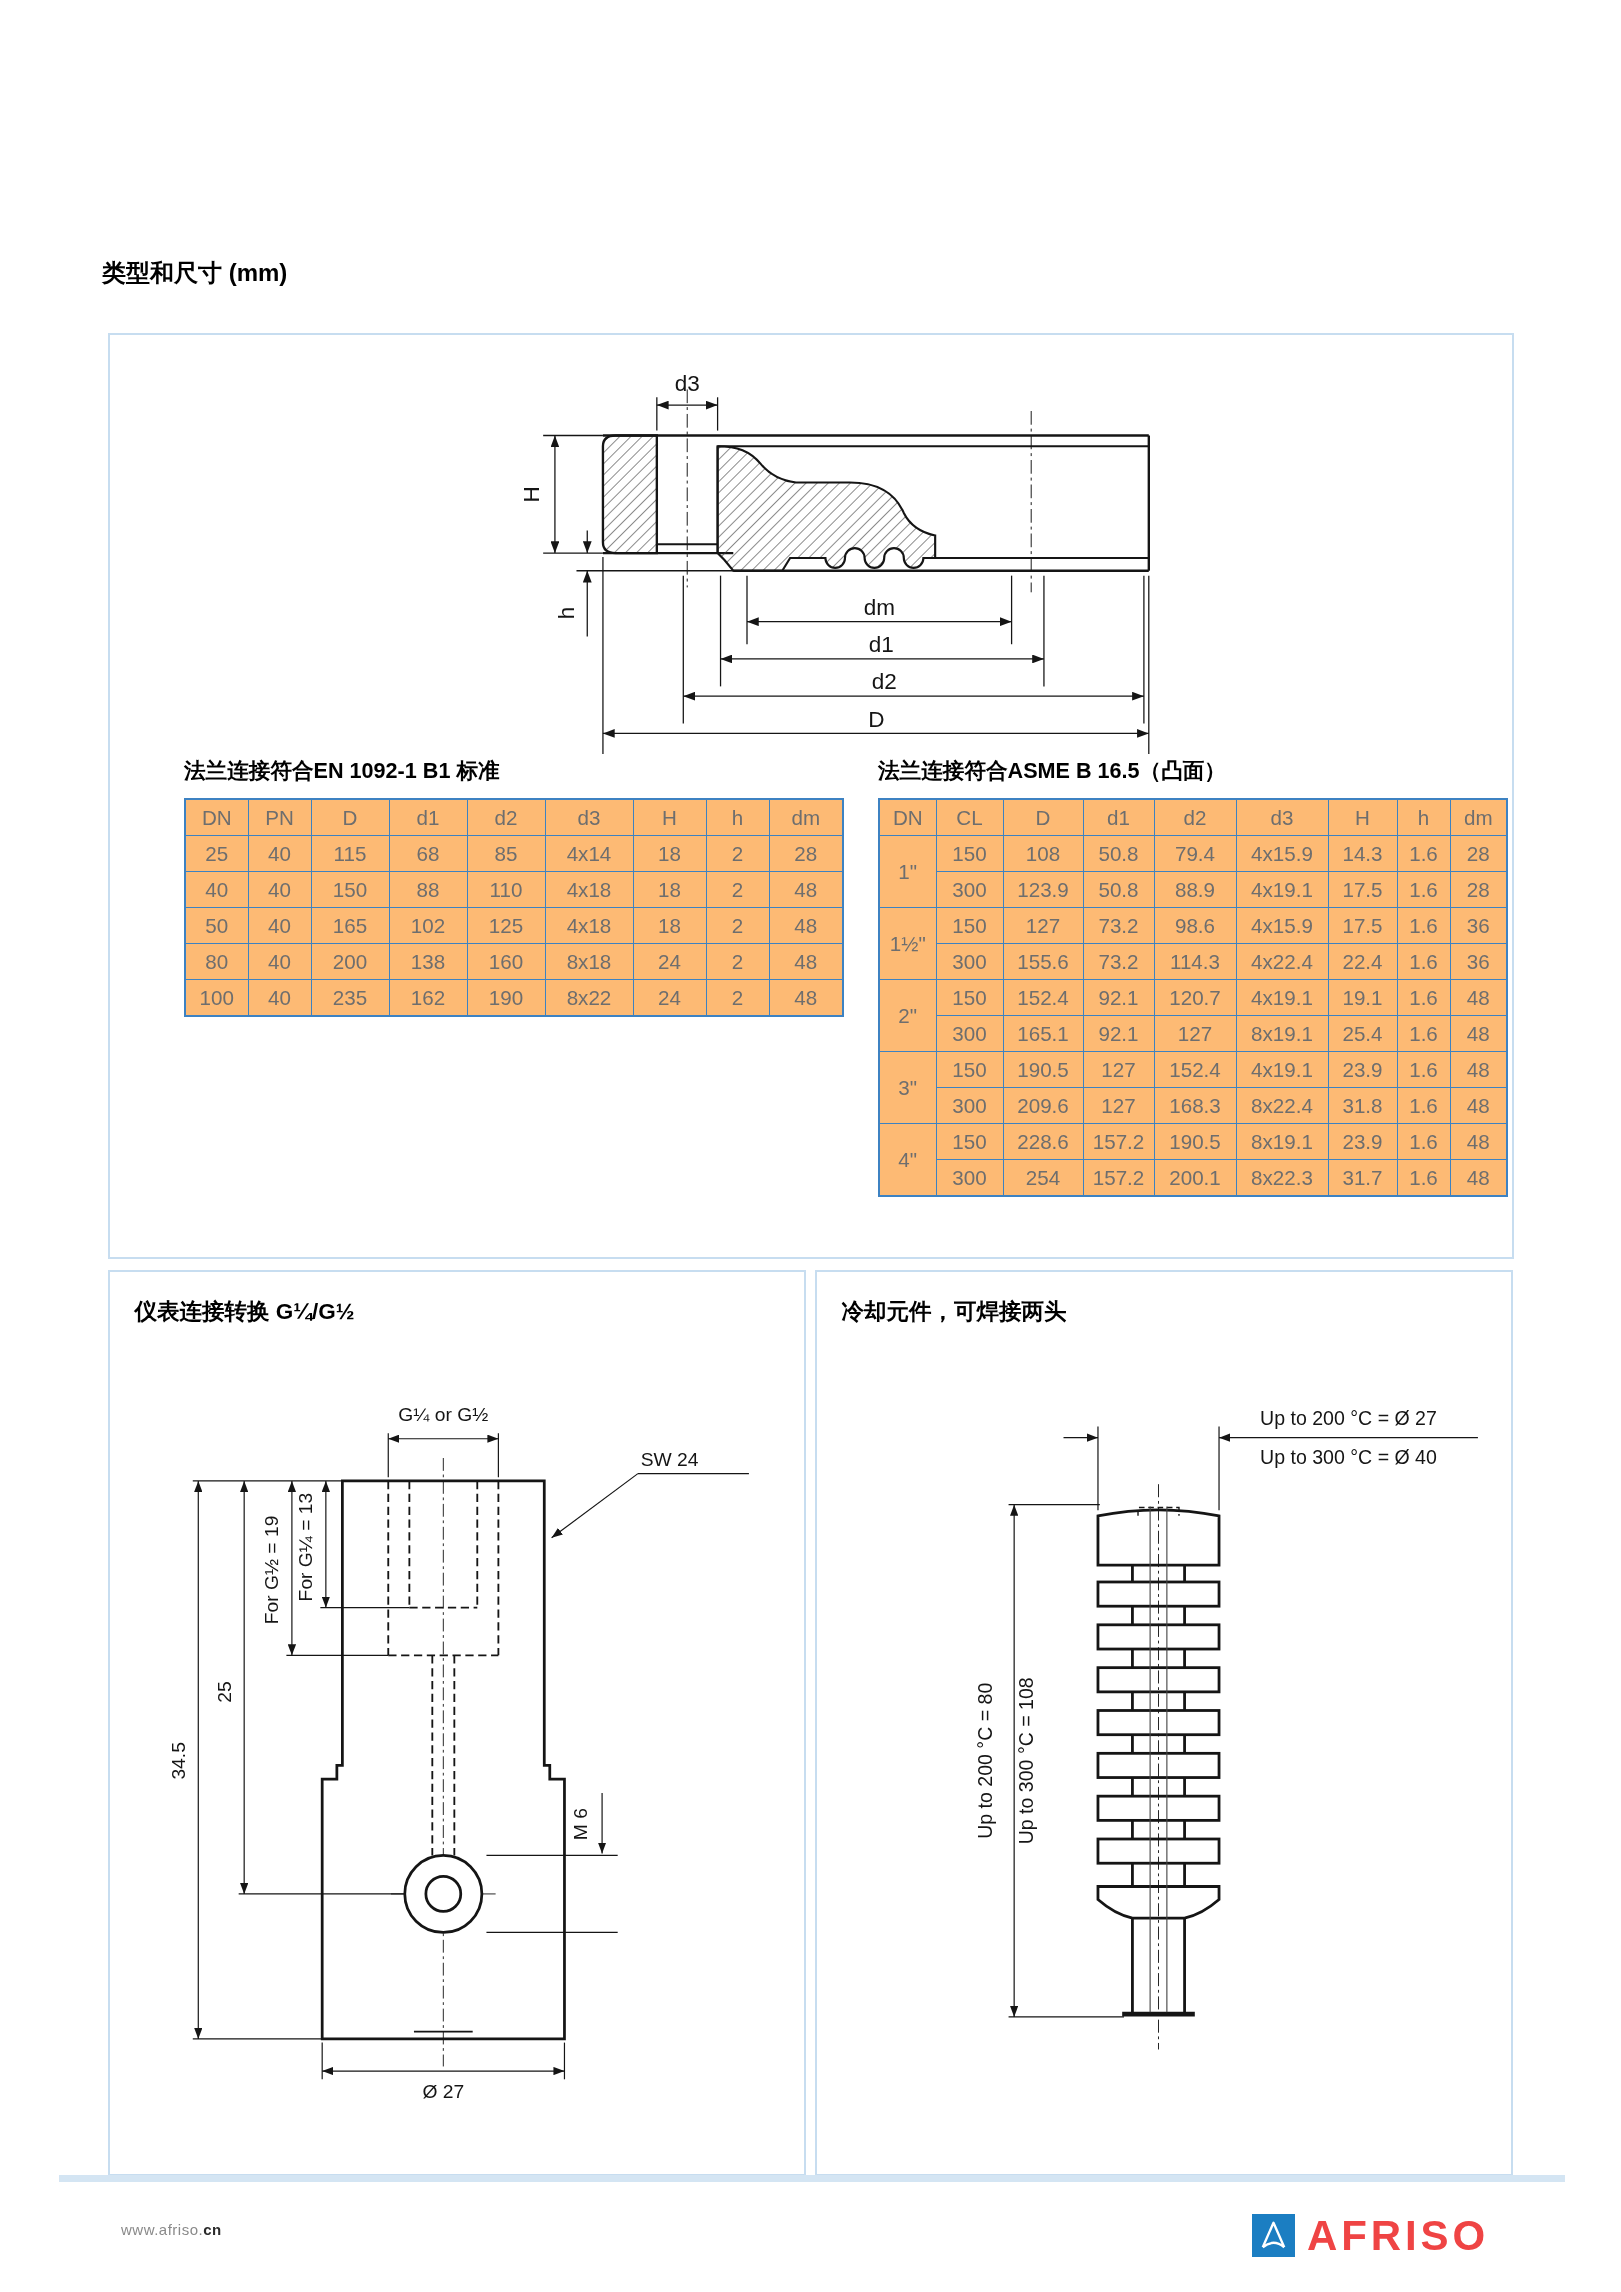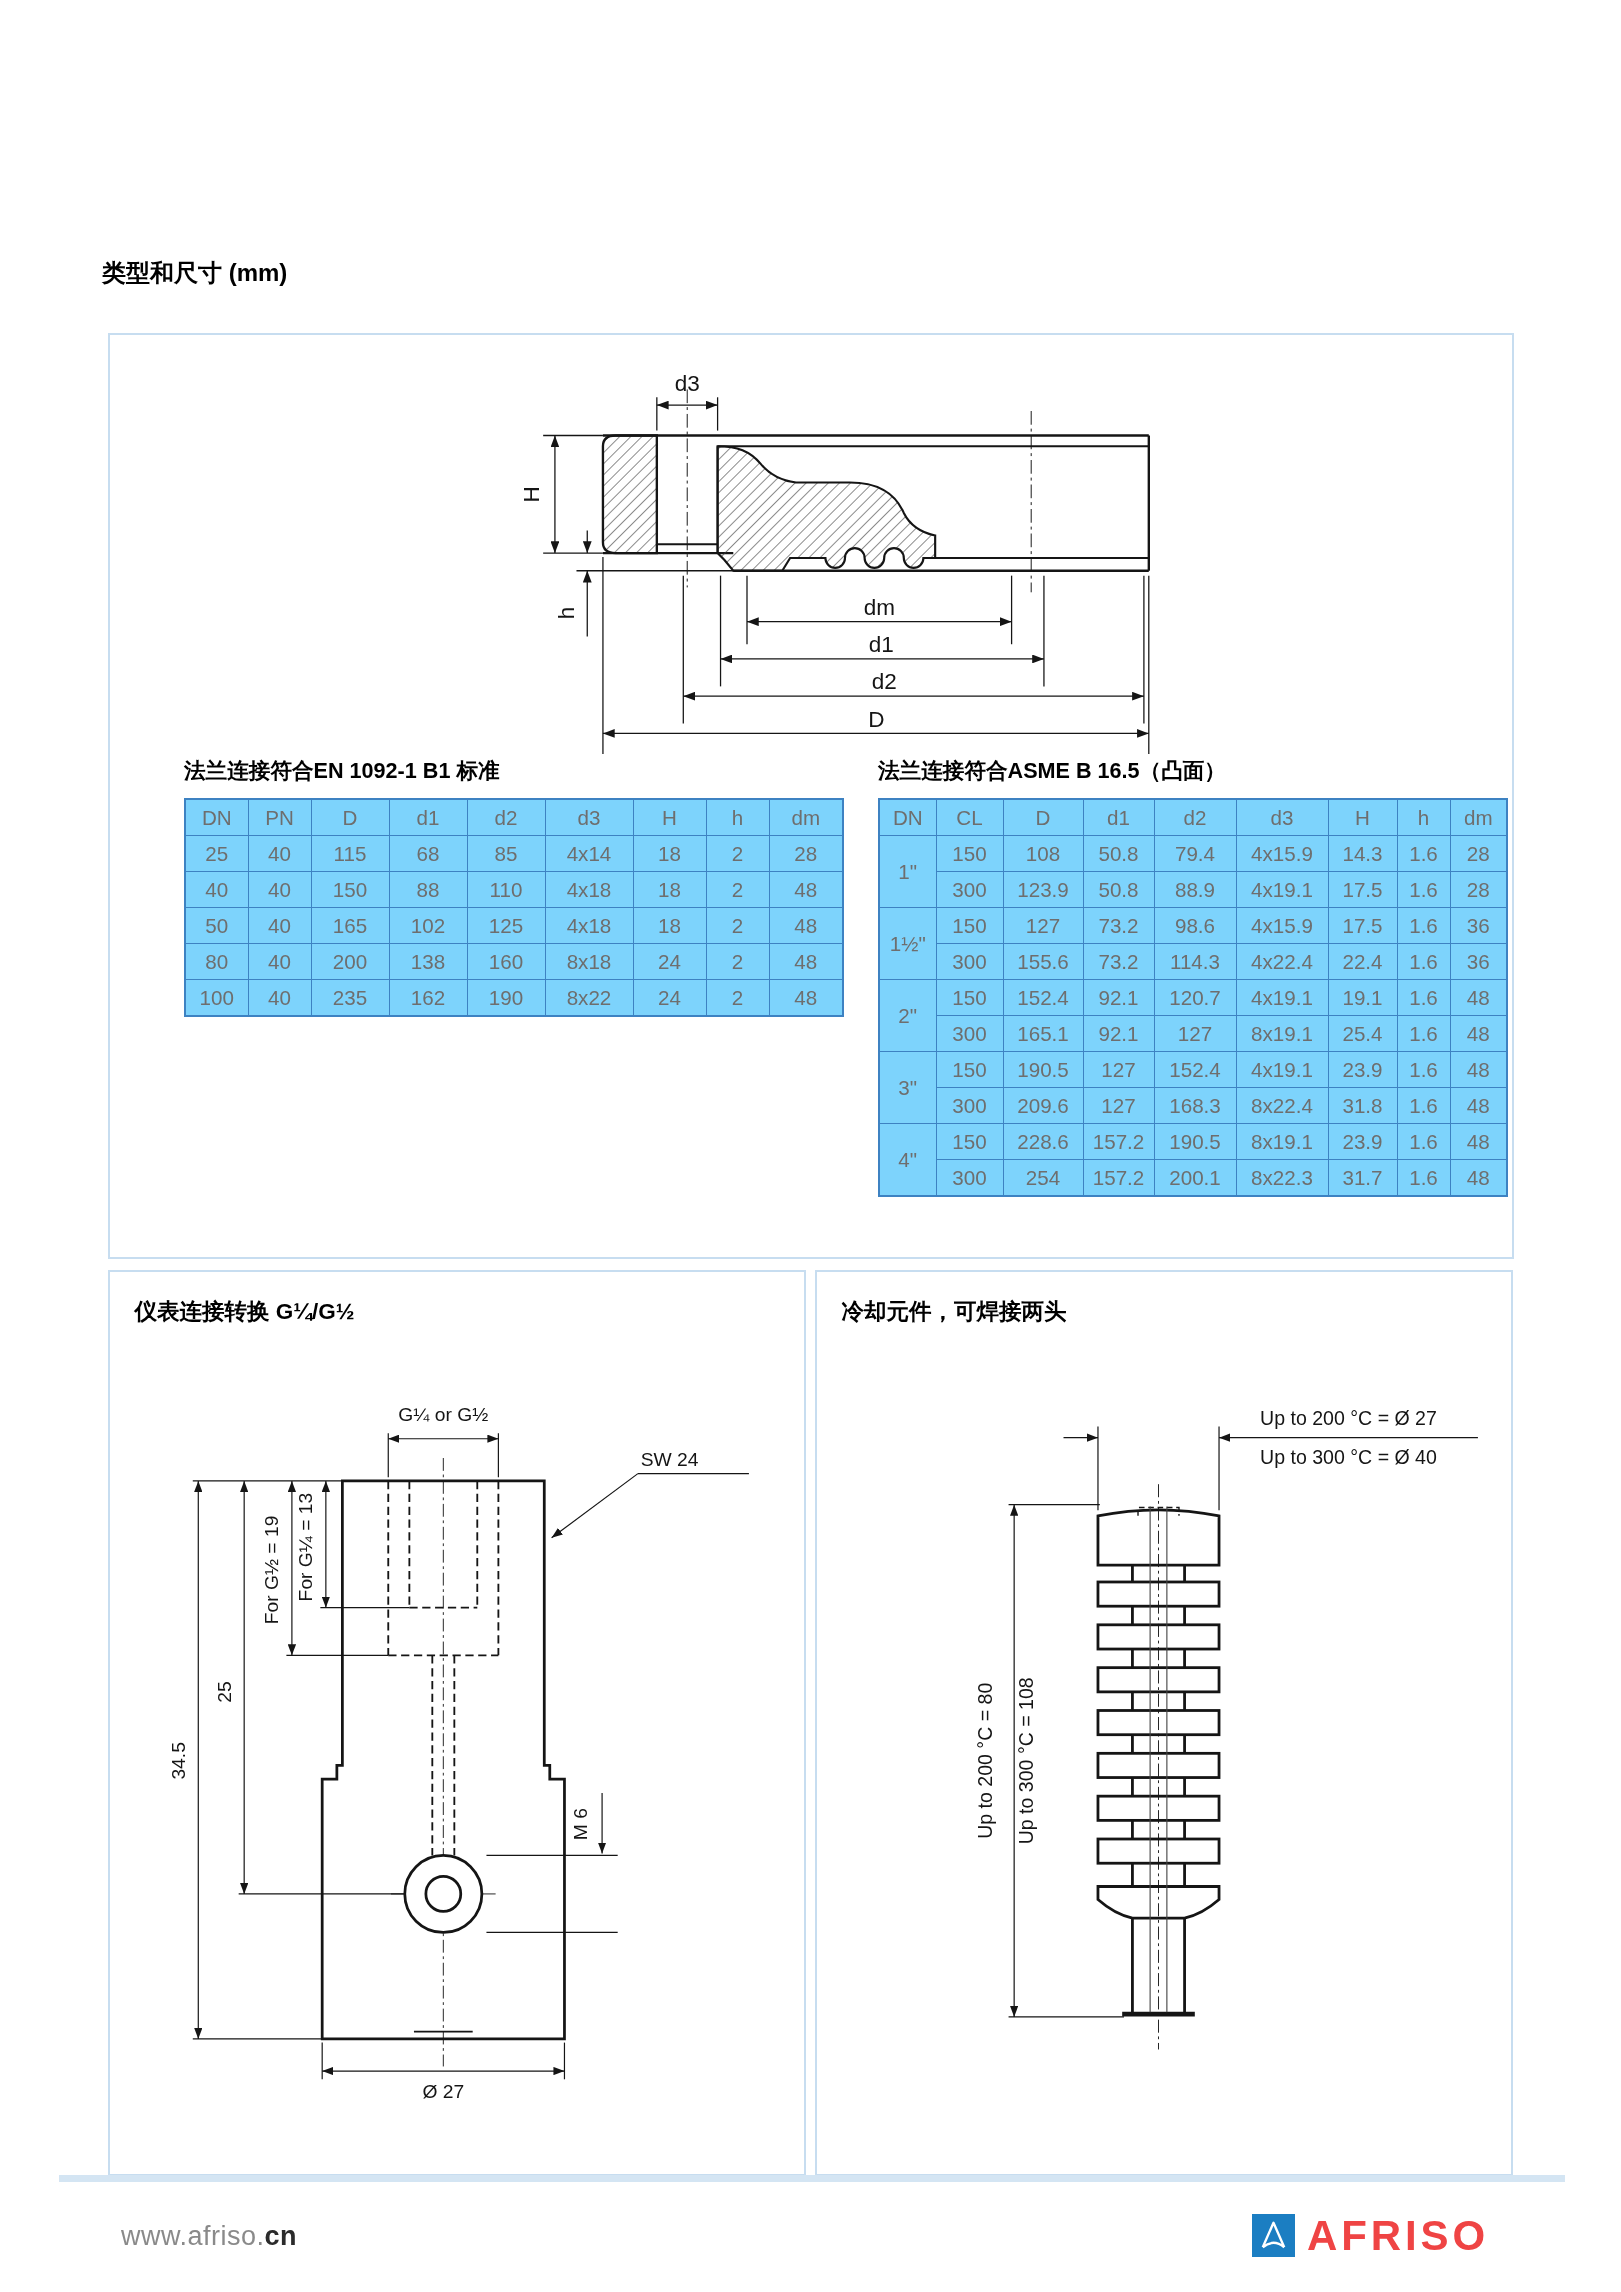--- a/index.html
+++ b/index.html
@@ -7,27 +7,27 @@
   .abs{position:absolute;}
   #page{position:absolute;left:0;top:0;width:1621px;height:2293px;background:#fff;overflow:hidden;}
   .doc-title{left:102px;top:94px;font-size:39px;font-weight:600;letter-spacing:1px;}
   .doc-subtitle{left:102px;top:257px;font-size:24px;font-weight:700;}
   .panel{border:2px solid #c7ddf0;background:#fff;}
   #panel-dims{left:108px;top:333px;width:1402px;height:922px;}
   #panel-adapter{left:108px;top:1270px;width:694px;height:902px;}
   #panel-cooling{left:815px;top:1270px;width:694px;height:902px;text-align:right;}
   .panel-title{font-size:22.5px;font-weight:700;}
   .table-title{font-size:21.6px;font-weight:700;white-space:nowrap;}
-  table.dim{border-collapse:collapse;table-layout:fixed;background:#7dd3fc;}
+  table.dim{border-collapse:collapse;table-layout:fixed;background:#fdba74;}
   table.dim td,table.dim th{border:1.5px solid #3d82c2;text-align:center;vertical-align:middle;
     font-size:20.6px;font-weight:400;color:#6e6e6e;height:35px;padding:0;white-space:nowrap;}
   table.dim{border:2px solid #3d82c2;}
   svg text{font-family:"Liberation Sans",sans-serif;fill:#151515;}
   .blue-bar{left:59px;top:2175px;width:1506px;height:6.9px;background:#d4e5f3;}
-  .footer-url{left:121px;top:2221px;font-size:27px;color:#8a8a8a;letter-spacing:0.5px;}
+  .footer-url{left:121px;top:2221px;font-size:15px;color:#8a8a8a;letter-spacing:0.5px;}
   .footer-url b{color:#2b2b2b;font-weight:700;}
   .logo{left:1252px;top:2214px;width:265px;height:45px;}
   .logo .mark{position:absolute;left:0;top:0;width:43px;height:43px;background:#1b7ec2;}
   .logo .word{position:absolute;left:55px;top:-2px;font-size:42px;font-weight:800;letter-spacing:3.9px;color:#ef4444;}
 </style>
 </head>
 <body>
 
 <div id="page">
 

